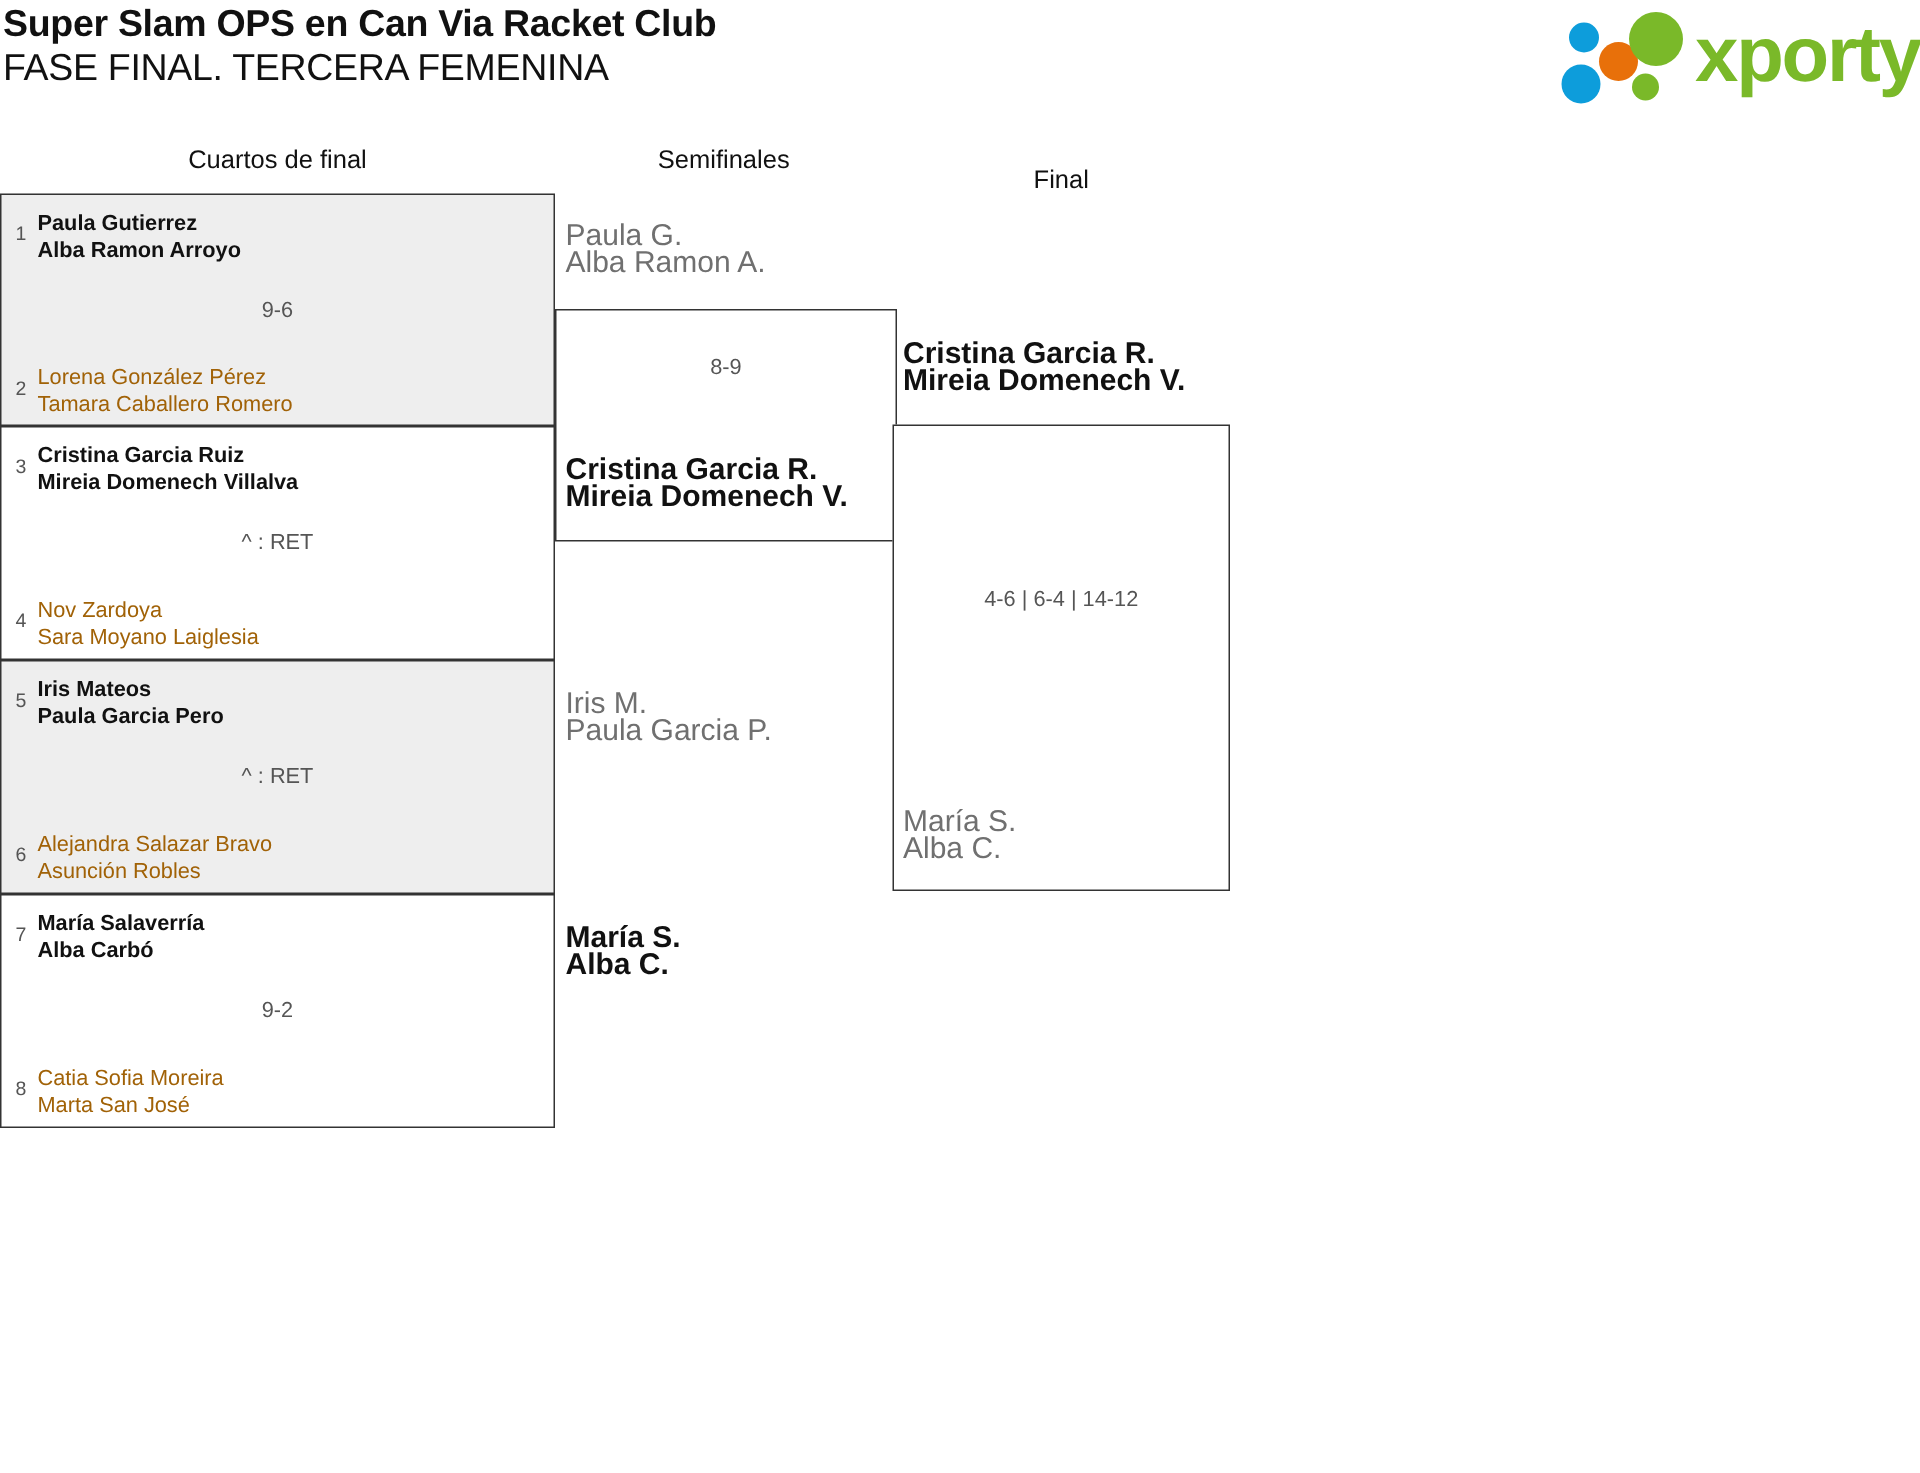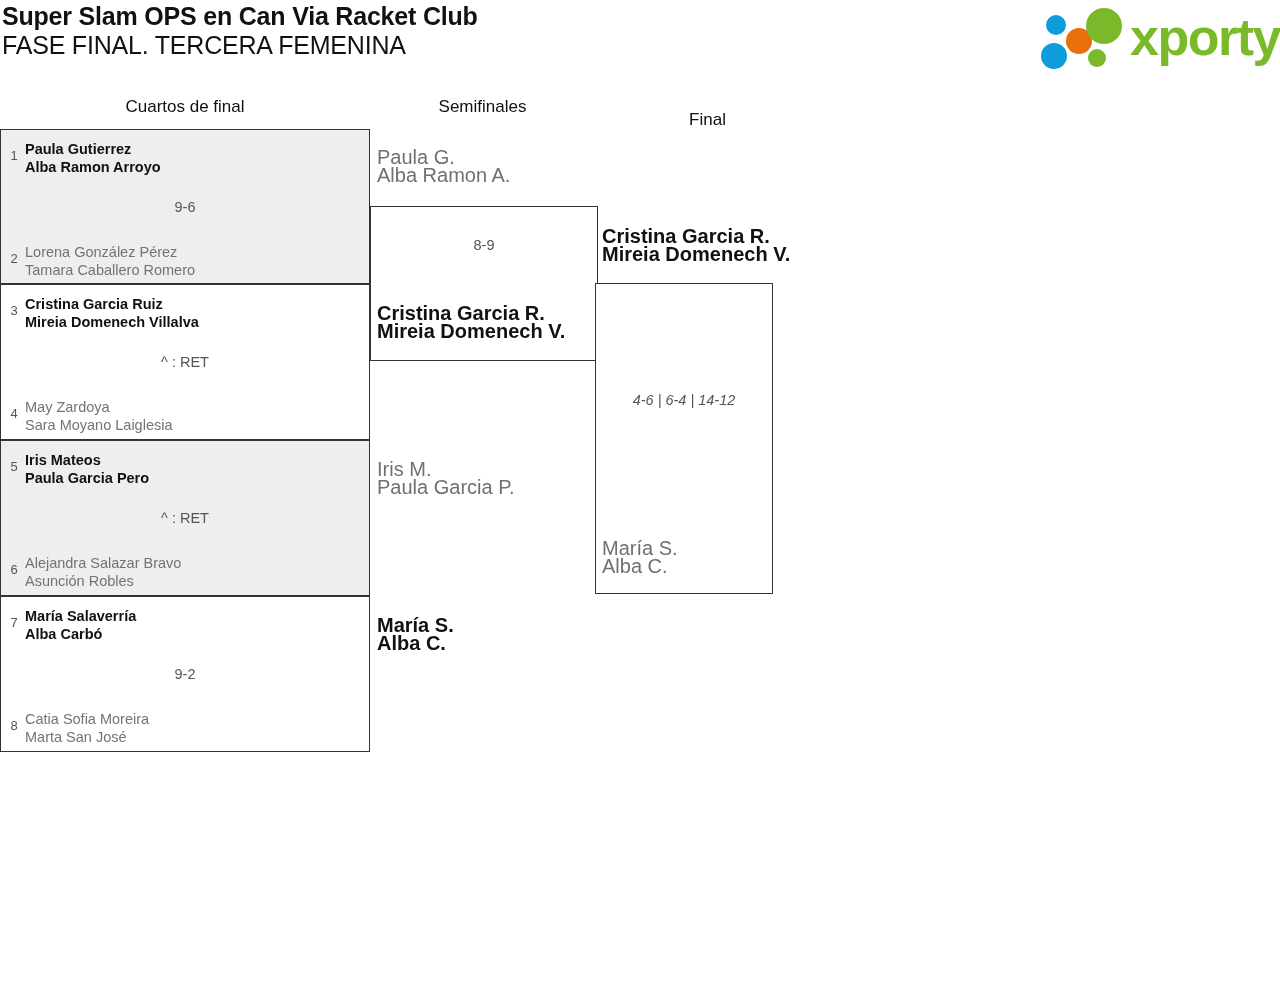--- a/index.html
+++ b/index.html
@@ -95,21 +95,21 @@
     text-align: center;
   }
   .seed.top    { top: 18px; }
   .seed.bottom { top: 121px; }
 
   .team {
     position: absolute;
     left: 24px;
     font-size: 14.5px;
     line-height: 18px;
-    color: #737373;
+    color: #a16207;
     white-space: nowrap;
   }
   .team.winner { color: #111111; font-weight: bold; }
   .team.top    { top: 10px; }
   .team.bottom { top: 113px; }
   .team .line { display: block; }
 
   .score {
     position: absolute;
     left: 0;
@@ -174,21 +174,21 @@
 
   <div class="match" style="left:0px; top:284px; width:370px; height:156px;">
     <span class="seed top">3</span>
     <span class="team top winner">
       <span class="line">Cristina Garcia Ruiz</span>
       <span class="line">Mireia Domenech Villalva</span>
     </span>
     <span class="score" style="top:69px;">^ : RET</span>
     <span class="seed bottom">4</span>
     <span class="team bottom">
-      <span class="line">May Zardoya</span>
+      <span class="line">Nov Zardoya</span>
       <span class="line">Sara Moyano Laiglesia</span>
     </span>
   </div>
 
   <div class="match shaded" style="left:0px; top:440px; width:370px; height:156px;">
     <span class="seed top">5</span>
     <span class="team top winner">
       <span class="line">Iris Mateos</span>
       <span class="line">Paula Garcia Pero</span>
     </span>
@@ -237,21 +237,21 @@
   <span class="side-team winner" style="left:377px; top:616px;">
     <span class="line">María S.</span>
     <span class="line">Alba C.</span>
   </span>
 
   <span class="side-team winner" style="left:602px; top:227px;">
     <span class="line">Cristina Garcia R.</span>
     <span class="line">Mireia Domenech V.</span>
   </span>
 
-  <div class="match" style="left:595px; top:283px; width:178px; height:311px;font-style:italic;">
+  <div class="match" style="left:595px; top:283px; width:225px; height:311px;">
     <span class="score" style="top:108px;">4-6 | 6-4 | 14-12</span>
   </div>
 
   <span class="side-team" style="left:602px; top:539px;">
     <span class="line">María S.</span>
     <span class="line">Alba C.</span>
   </span>
 
 </div>
 

